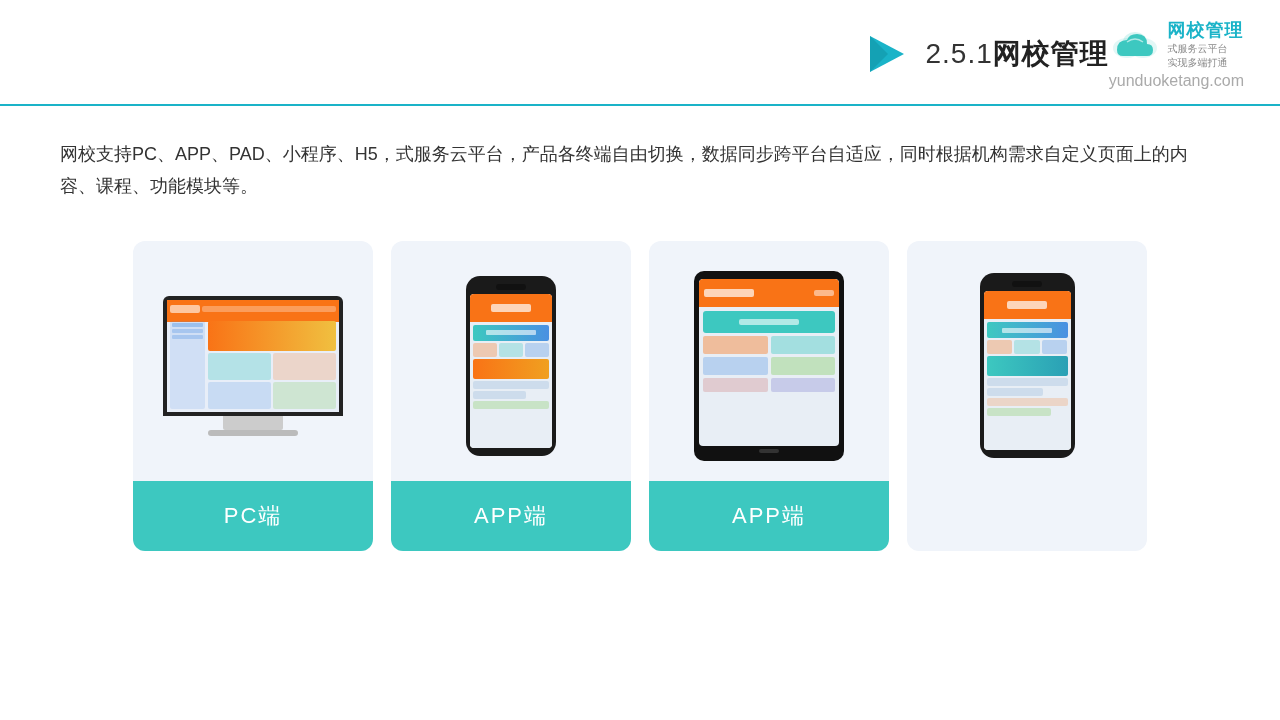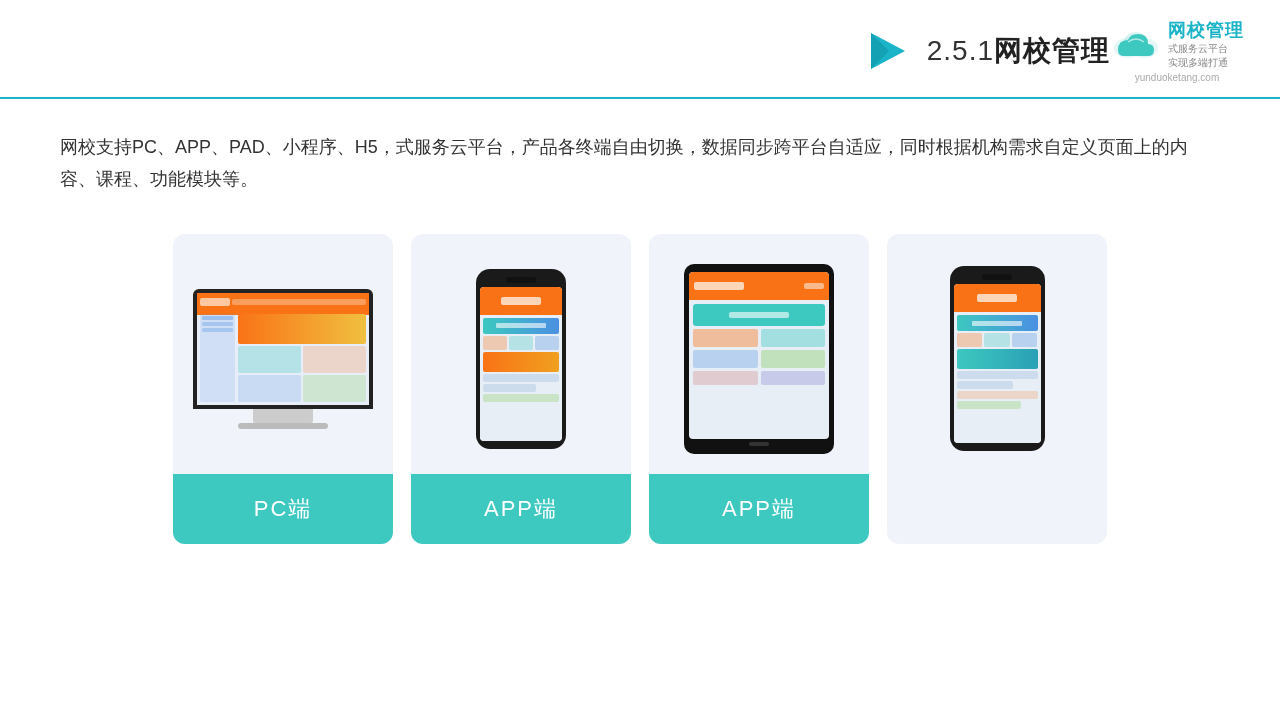--- a/index.html
+++ b/index.html
@@ -58,21 +58,21 @@
       font-size: 18px;
       color: #1ab3c8;
       font-weight: bold;
       letter-spacing: 1px;
     }
     .brand-sub {
       font-size: 10px;
       color: #888;
     }
     .brand-url {
-      font-size: 10px;
+      font-size: 16px;
       color: #aaa;
       text-align: center;
       margin-top: 2px;
     }
 
     
     .description {
       padding: 32px 60px 10px 60px;
       font-size: 18px;
       color: #333;
@@ -82,21 +82,21 @@
     
     .cards-container {
       display: flex;
       gap: 18px;
       padding: 28px 50px 0 50px;
       justify-content: center;
     }
     .card {
       background: #f0f4fa;
       border-radius: 12px;
-      width: 220px;
+      width: 240px;
       display: flex;
       flex-direction: column;
       align-items: center;
       overflow: hidden;
       flex-shrink: 0;
     }
     .card-image-area {
       width: 100%;
       height: 240px;
       display: flex;

